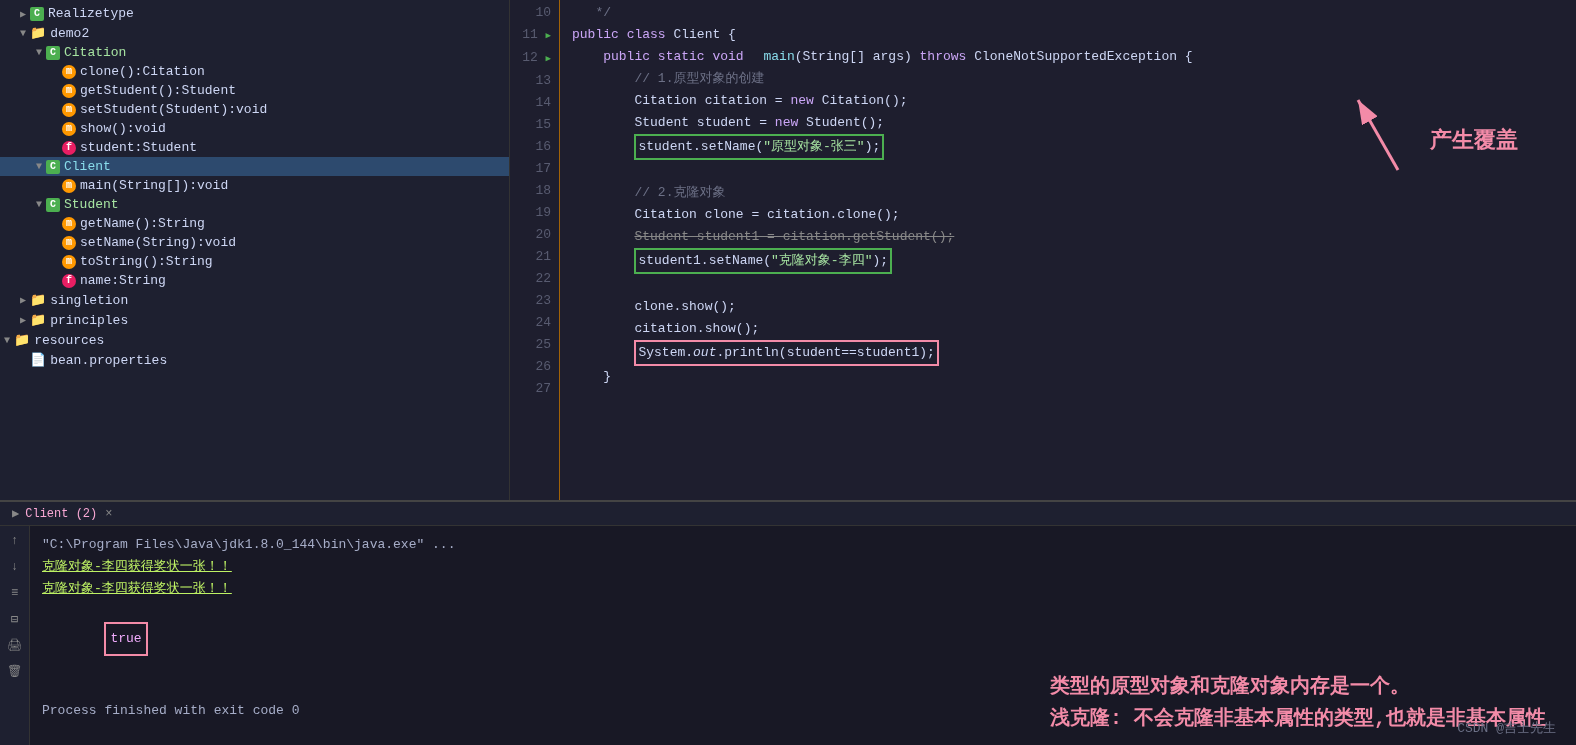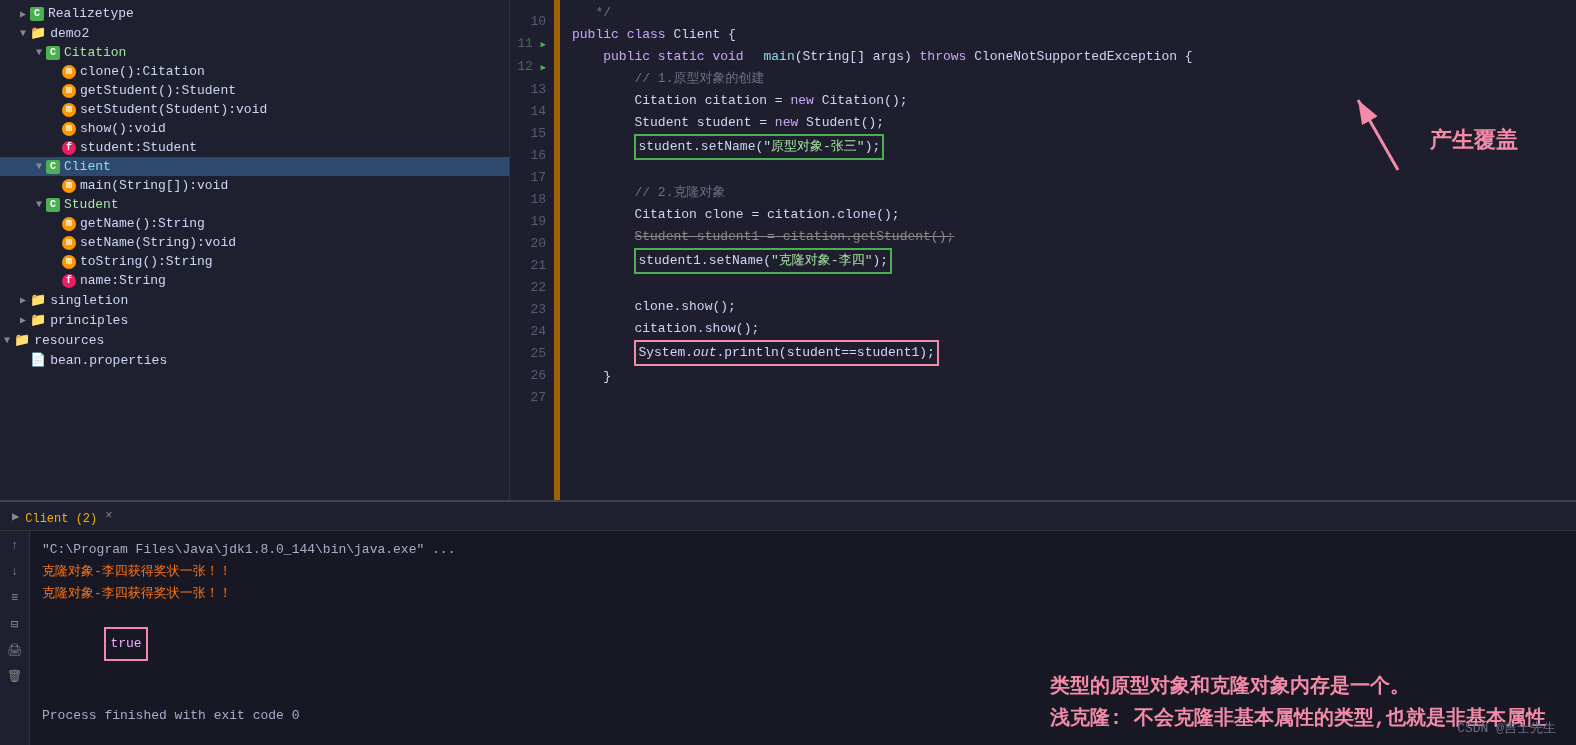--- a/index.html
+++ b/index.html
@@ -85,23 +85,23 @@
     }
 
     .line-numbers {
       width: 50px;
       background: #1e1e2e;
       color: #585b70;
       font-size: 13px;
       line-height: 22px;
       text-align: right;
       padding-right: 8px;
-      padding-top: 11px;
+      padding-top: 2px;
       flex-shrink: 0;
-      border-right: 6px solid #a16207;
+      border-right: 1px solid #a16207;
     }
 
     .line-numbers .ln {
       display: block;
       position: relative;
     }
 
     .code-lines {
       flex: 1;
       padding-left: 12px;
@@ -149,21 +149,21 @@
       display: flex;
       align-items: center;
       background: #1e2030;
       padding: 4px 12px;
       border-bottom: 1px solid #333;
       font-size: 12px;
       color: #888;
     }
 
     .terminal-tab .tab-icon { margin-right: 6px; }
-    .terminal-tab .tab-name { color: #eab308; margin-top: 6px; }
+    .terminal-tab .tab-name { color: #f9a8d4; }
     .terminal-tab .tab-close { margin-left: 8px; color: #888; cursor: pointer; }
 
     .terminal-content {
       flex: 1;
       display: flex;
       overflow: hidden;
     }
 
     .terminal-buttons {
       width: 30px;
@@ -190,21 +190,21 @@
     .terminal-output {
       flex: 1;
       padding: 8px 12px;
       font-size: 13px;
       line-height: 22px;
       position: relative;
     }
 
     .output-line { white-space: pre; }
     .output-path { color: #a6adc8; }
-    .output-text { color: #f97316; }
+    .output-text { color: #bef264; text-decoration: underline; }
     .output-true {
       display: inline-block;
       border: 2px solid #f38ba8;
       padding: 4px 4px;
       color: #f0abfc;
     }
     .output-process { color: #a6adc8; }
 
     .watermark {
       position: absolute;

